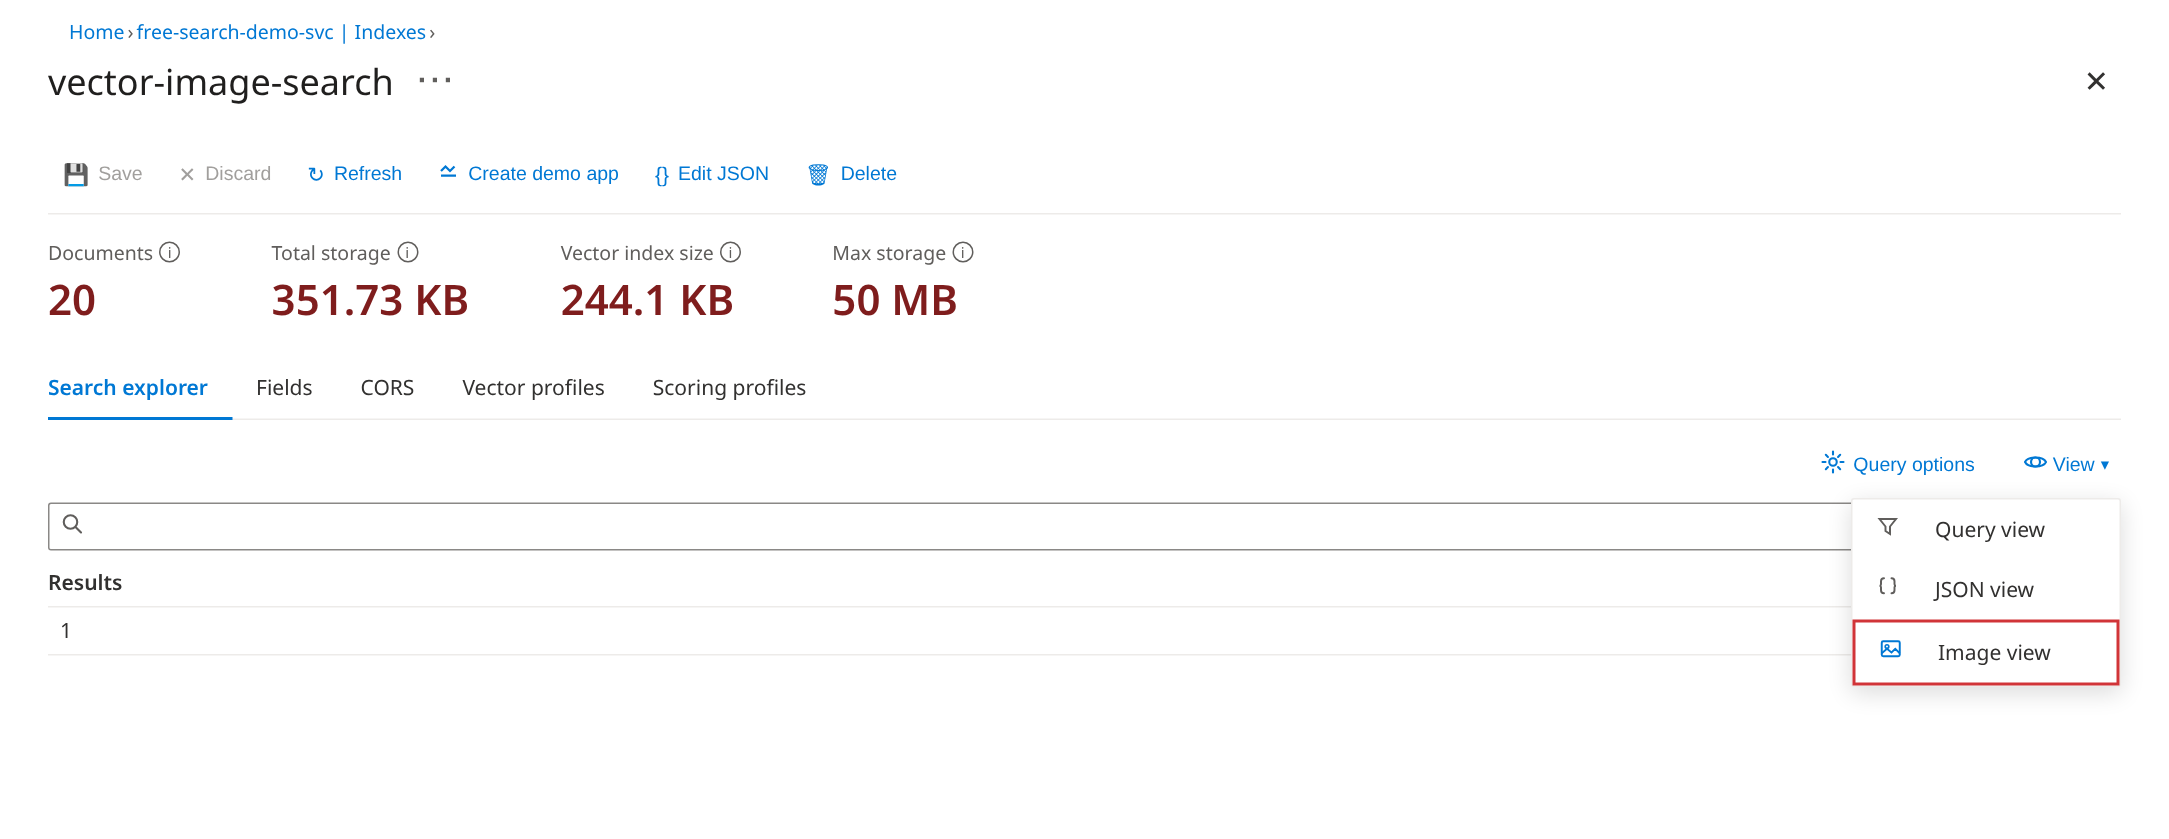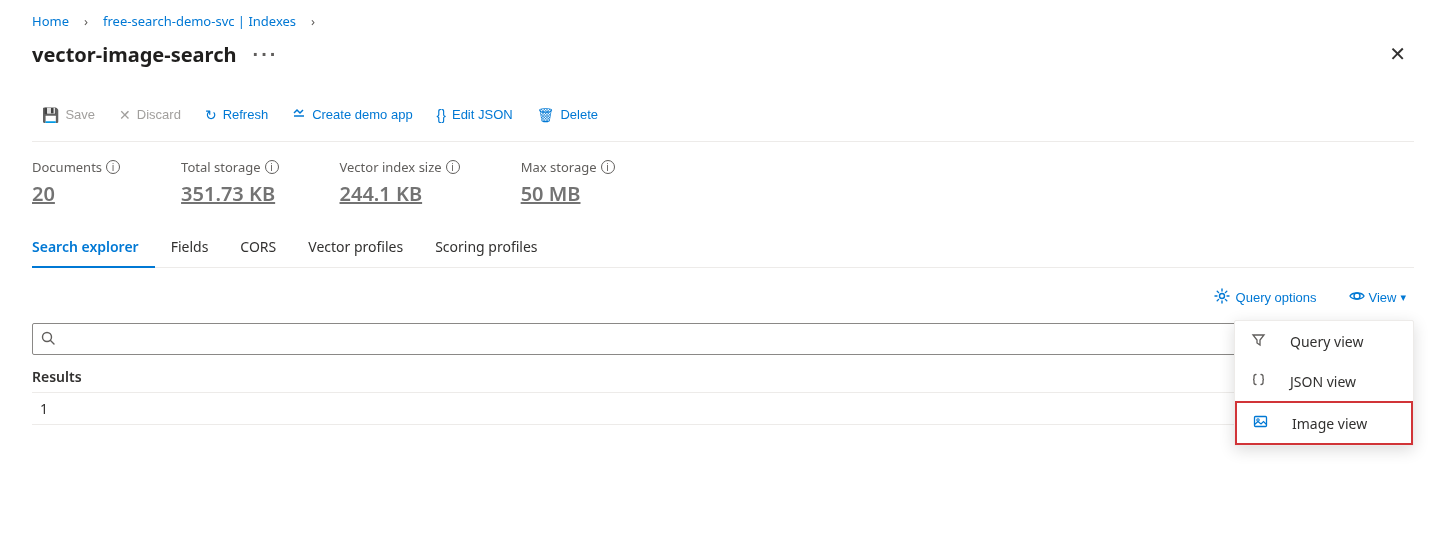--- a/index.html
+++ b/index.html
@@ -12,43 +12,44 @@
       min-height: 559px;
       overflow: hidden;
     }
     .container {
       padding: 0 32px;
     }
     
     .breadcrumb {
       display: flex;
       align-items: center;
-      gap: 15px;
+      gap: 2px;
       padding: 12px 0 8px 0;
       font-size: 13px;
       color: #0078d4;
+      margin-left: 14px;
     }
     .breadcrumb span { color: #605e5c; }
     .breadcrumb a { color: #0078d4; text-decoration: none; cursor: pointer; }
 
     
     .title-row {
       display: flex;
       align-items: center;
       justify-content: space-between;
       margin-bottom: 20px;
     }
     .title-left {
       display: flex;
       align-items: center;
       gap: 10px;
     }
     .page-title {
-      font-size: 20px;
-      font-weight: 700;
+      font-size: 24px;
+      font-weight: 400;
       color: #201f1e;
     }
     .ellipsis-btn {
       background: none;
       border: none;
       cursor: pointer;
       color: #605e5c;
       font-size: 20px;
       font-weight: bold;
       padding: 2px 6px;
@@ -100,24 +101,23 @@
     .stat-item {}
     .stat-label {
       display: flex;
       align-items: center;
       gap: 4px;
       font-size: 13px;
       color: #605e5c;
       margin-bottom: 4px;
     }
     .stat-value {
-      font-size: 20px;
+      font-size: 28px;
       font-weight: 600;
-      color: #737373;
-      text-decoration: underline;
+      color: #7f1d1d;
     }
     .info-icon {
       width: 14px;
       height: 14px;
       border-radius: 50%;
       border: 1px solid #605e5c;
       display: inline-flex;
       align-items: center;
       justify-content: center;
       font-size: 10px;

